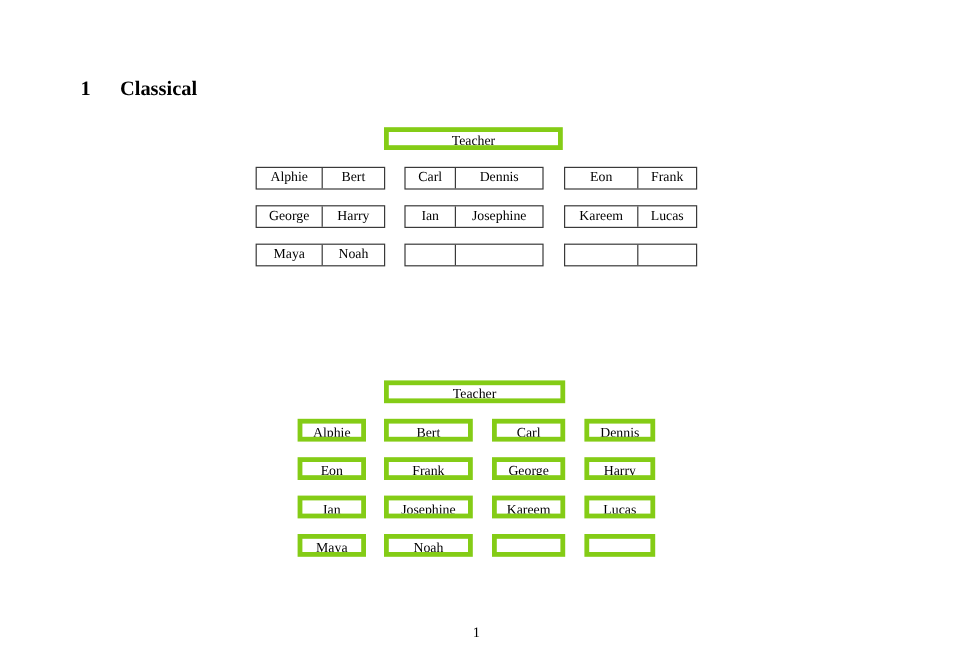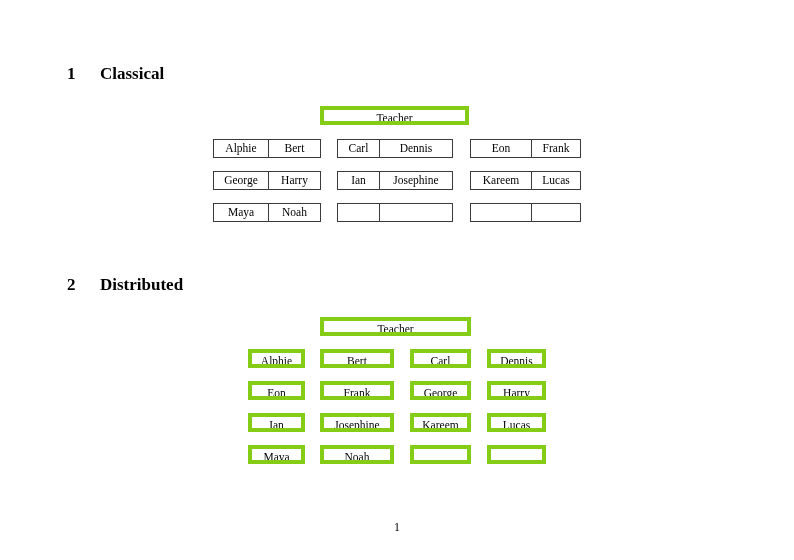--- a/index.html
+++ b/index.html
@@ -172,23 +172,20 @@
   </div>
   <div class="split-box cl-group-right cl-row-2">
     <span class="cell a">Kareem</span>
     <span class="cell b">Lucas</span>
   </div>
   <div class="split-box cl-group-right cl-row-3">
     <span class="cell a"></span>
     <span class="cell b"></span>
   </div>
 
-  <div class="section-heading" id="heading-distributed">
-    <span class="num">2</span><span>Distributed</span>
-  </div>
 
   <div class="node-box" id="teacher-distributed">Teacher</div>
 
   <div class="node-box ds-col-1 ds-row-1">Alphie</div>
   <div class="node-box ds-col-2 ds-row-1">Bert</div>
   <div class="node-box ds-col-3 ds-row-1">Carl</div>
   <div class="node-box ds-col-4 ds-row-1">Dennis</div>
 
   <div class="node-box ds-col-1 ds-row-2">Eon</div>
   <div class="node-box ds-col-2 ds-row-2">Frank</div>

